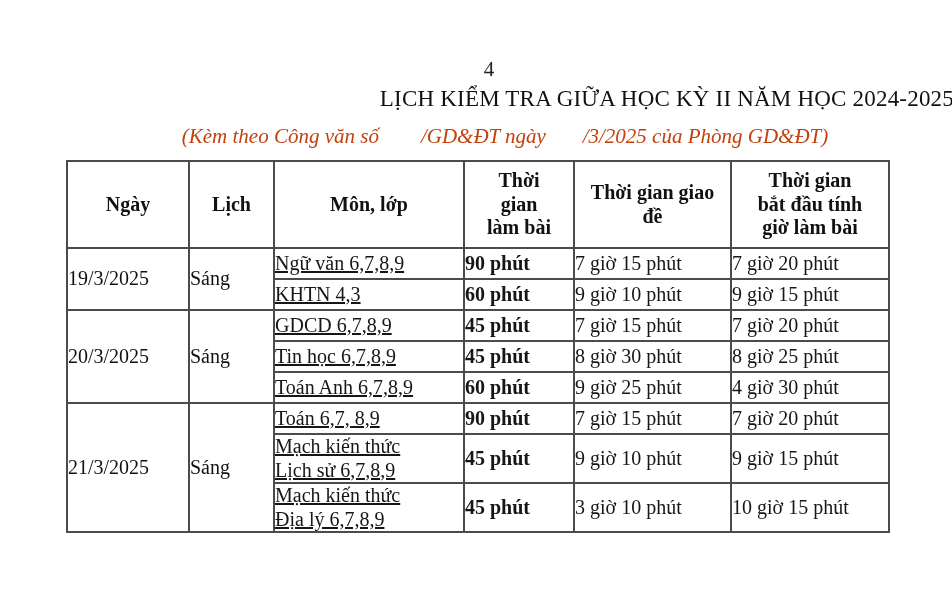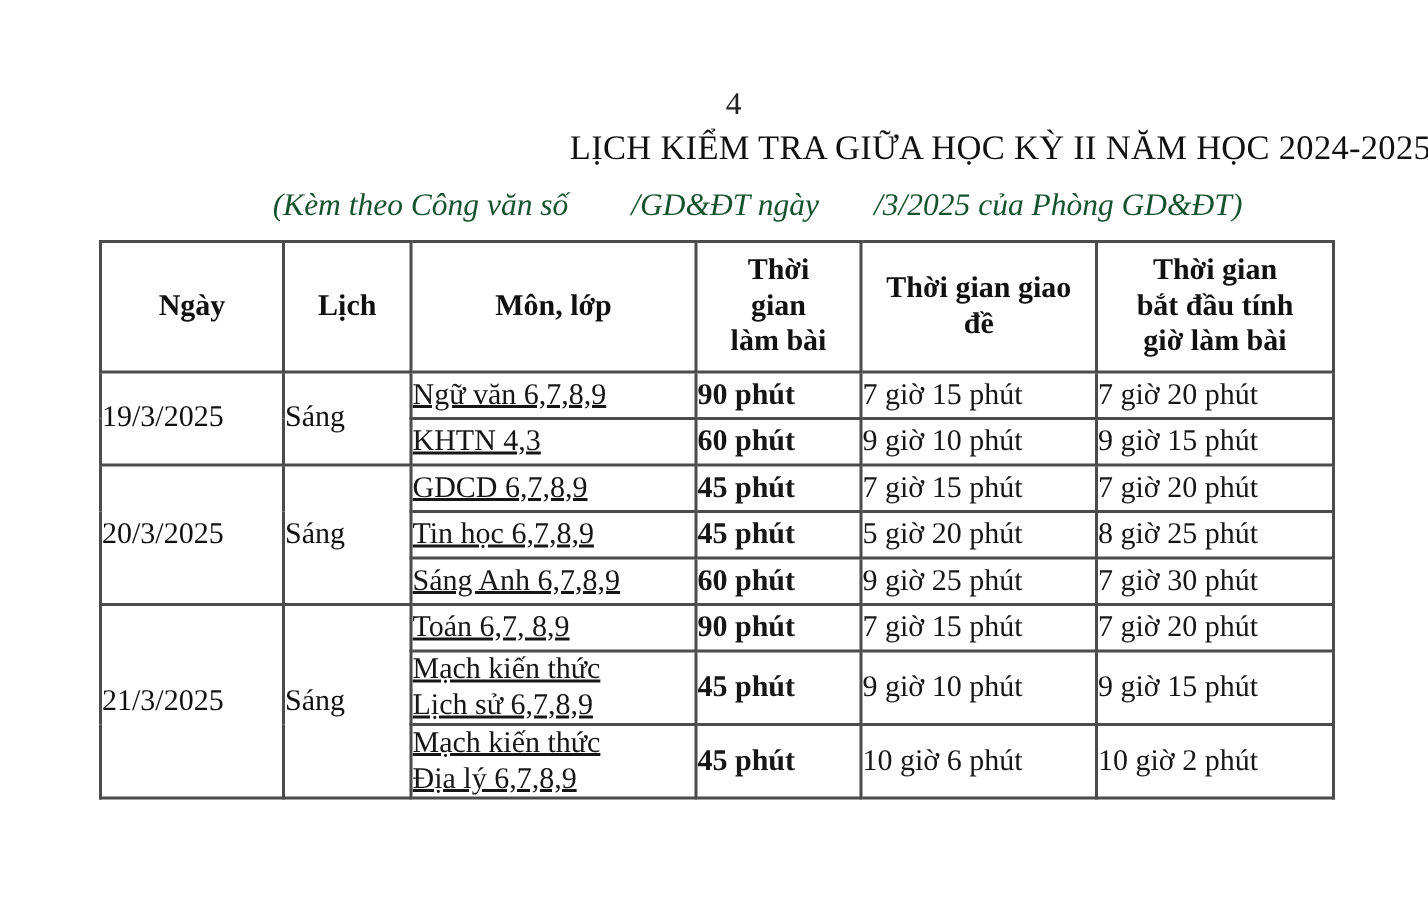--- a/index.html
+++ b/index.html
@@ -38,21 +38,21 @@
   }
   .doc-subtitle {
     position: absolute;
     top: 124px;
     left: 58px;
     width: 894px;
     text-align: center;
     font-size: 21px;
     font-style: italic;
     white-space: pre;
-    color: #14532d;
+    color: #c2410c;
   }
   table.schedule {
     position: absolute;
     top: 160px;
     left: 66px;
     width: 822px;
     border-collapse: collapse;
     table-layout: fixed;
     font-size: 20px;
   }
@@ -148,28 +148,28 @@
         <td class="cell-date" rowspan="3">20/3/2025</td>
         <td class="cell-session" rowspan="3">Sáng</td>
         <td class="cell-subject">GDCD 6,7,8,9</td>
         <td class="cell-duration">45 phút</td>
         <td class="cell-handout">7 giờ 15 phút</td>
         <td class="cell-start">7 giờ 20 phút</td>
       </tr>
       <tr class="row-single">
         <td class="cell-subject">Tin học 6,7,8,9</td>
         <td class="cell-duration">45 phút</td>
-        <td class="cell-handout">5 giờ 20 phút</td>
+        <td class="cell-handout">8 giờ 30 phút</td>
         <td class="cell-start">8 giờ 25 phút</td>
       </tr>
       <tr class="row-single">
-        <td class="cell-subject">Sáng Anh 6,7,8,9</td>
+        <td class="cell-subject">Toán Anh 6,7,8,9</td>
         <td class="cell-duration">60 phút</td>
         <td class="cell-handout">9 giờ 25 phút</td>
-        <td class="cell-start">7 giờ 30 phút</td>
+        <td class="cell-start">4 giờ 30 phút</td>
       </tr>
 
       <tr class="row-single">
         <td class="cell-date" rowspan="3">21/3/2025</td>
         <td class="cell-session" rowspan="3">Sáng</td>
         <td class="cell-subject">Toán 6,7, 8,9</td>
         <td class="cell-duration">90 phút</td>
         <td class="cell-handout">7 giờ 15 phút</td>
         <td class="cell-start">7 giờ 20 phút</td>
       </tr>
@@ -177,19 +177,19 @@
         <td class="cell-subject">Mạch kiến thức
 Lịch sử 6,7,8,9</td>
         <td class="cell-duration">45 phút</td>
         <td class="cell-handout">9 giờ 10 phút</td>
         <td class="cell-start">9 giờ 15 phút</td>
       </tr>
       <tr class="row-double">
         <td class="cell-subject">Mạch kiến thức
 Địa lý 6,7,8,9</td>
         <td class="cell-duration">45 phút</td>
-        <td class="cell-handout">10 giờ 6 phút</td>
-        <td class="cell-start">10 giờ 2 phút</td>
+        <td class="cell-handout">3 giờ 10 phút</td>
+        <td class="cell-start">10 giờ 15 phút</td>
       </tr>
     </tbody>
   </table>
 
 </div>
 
 </body></html>

